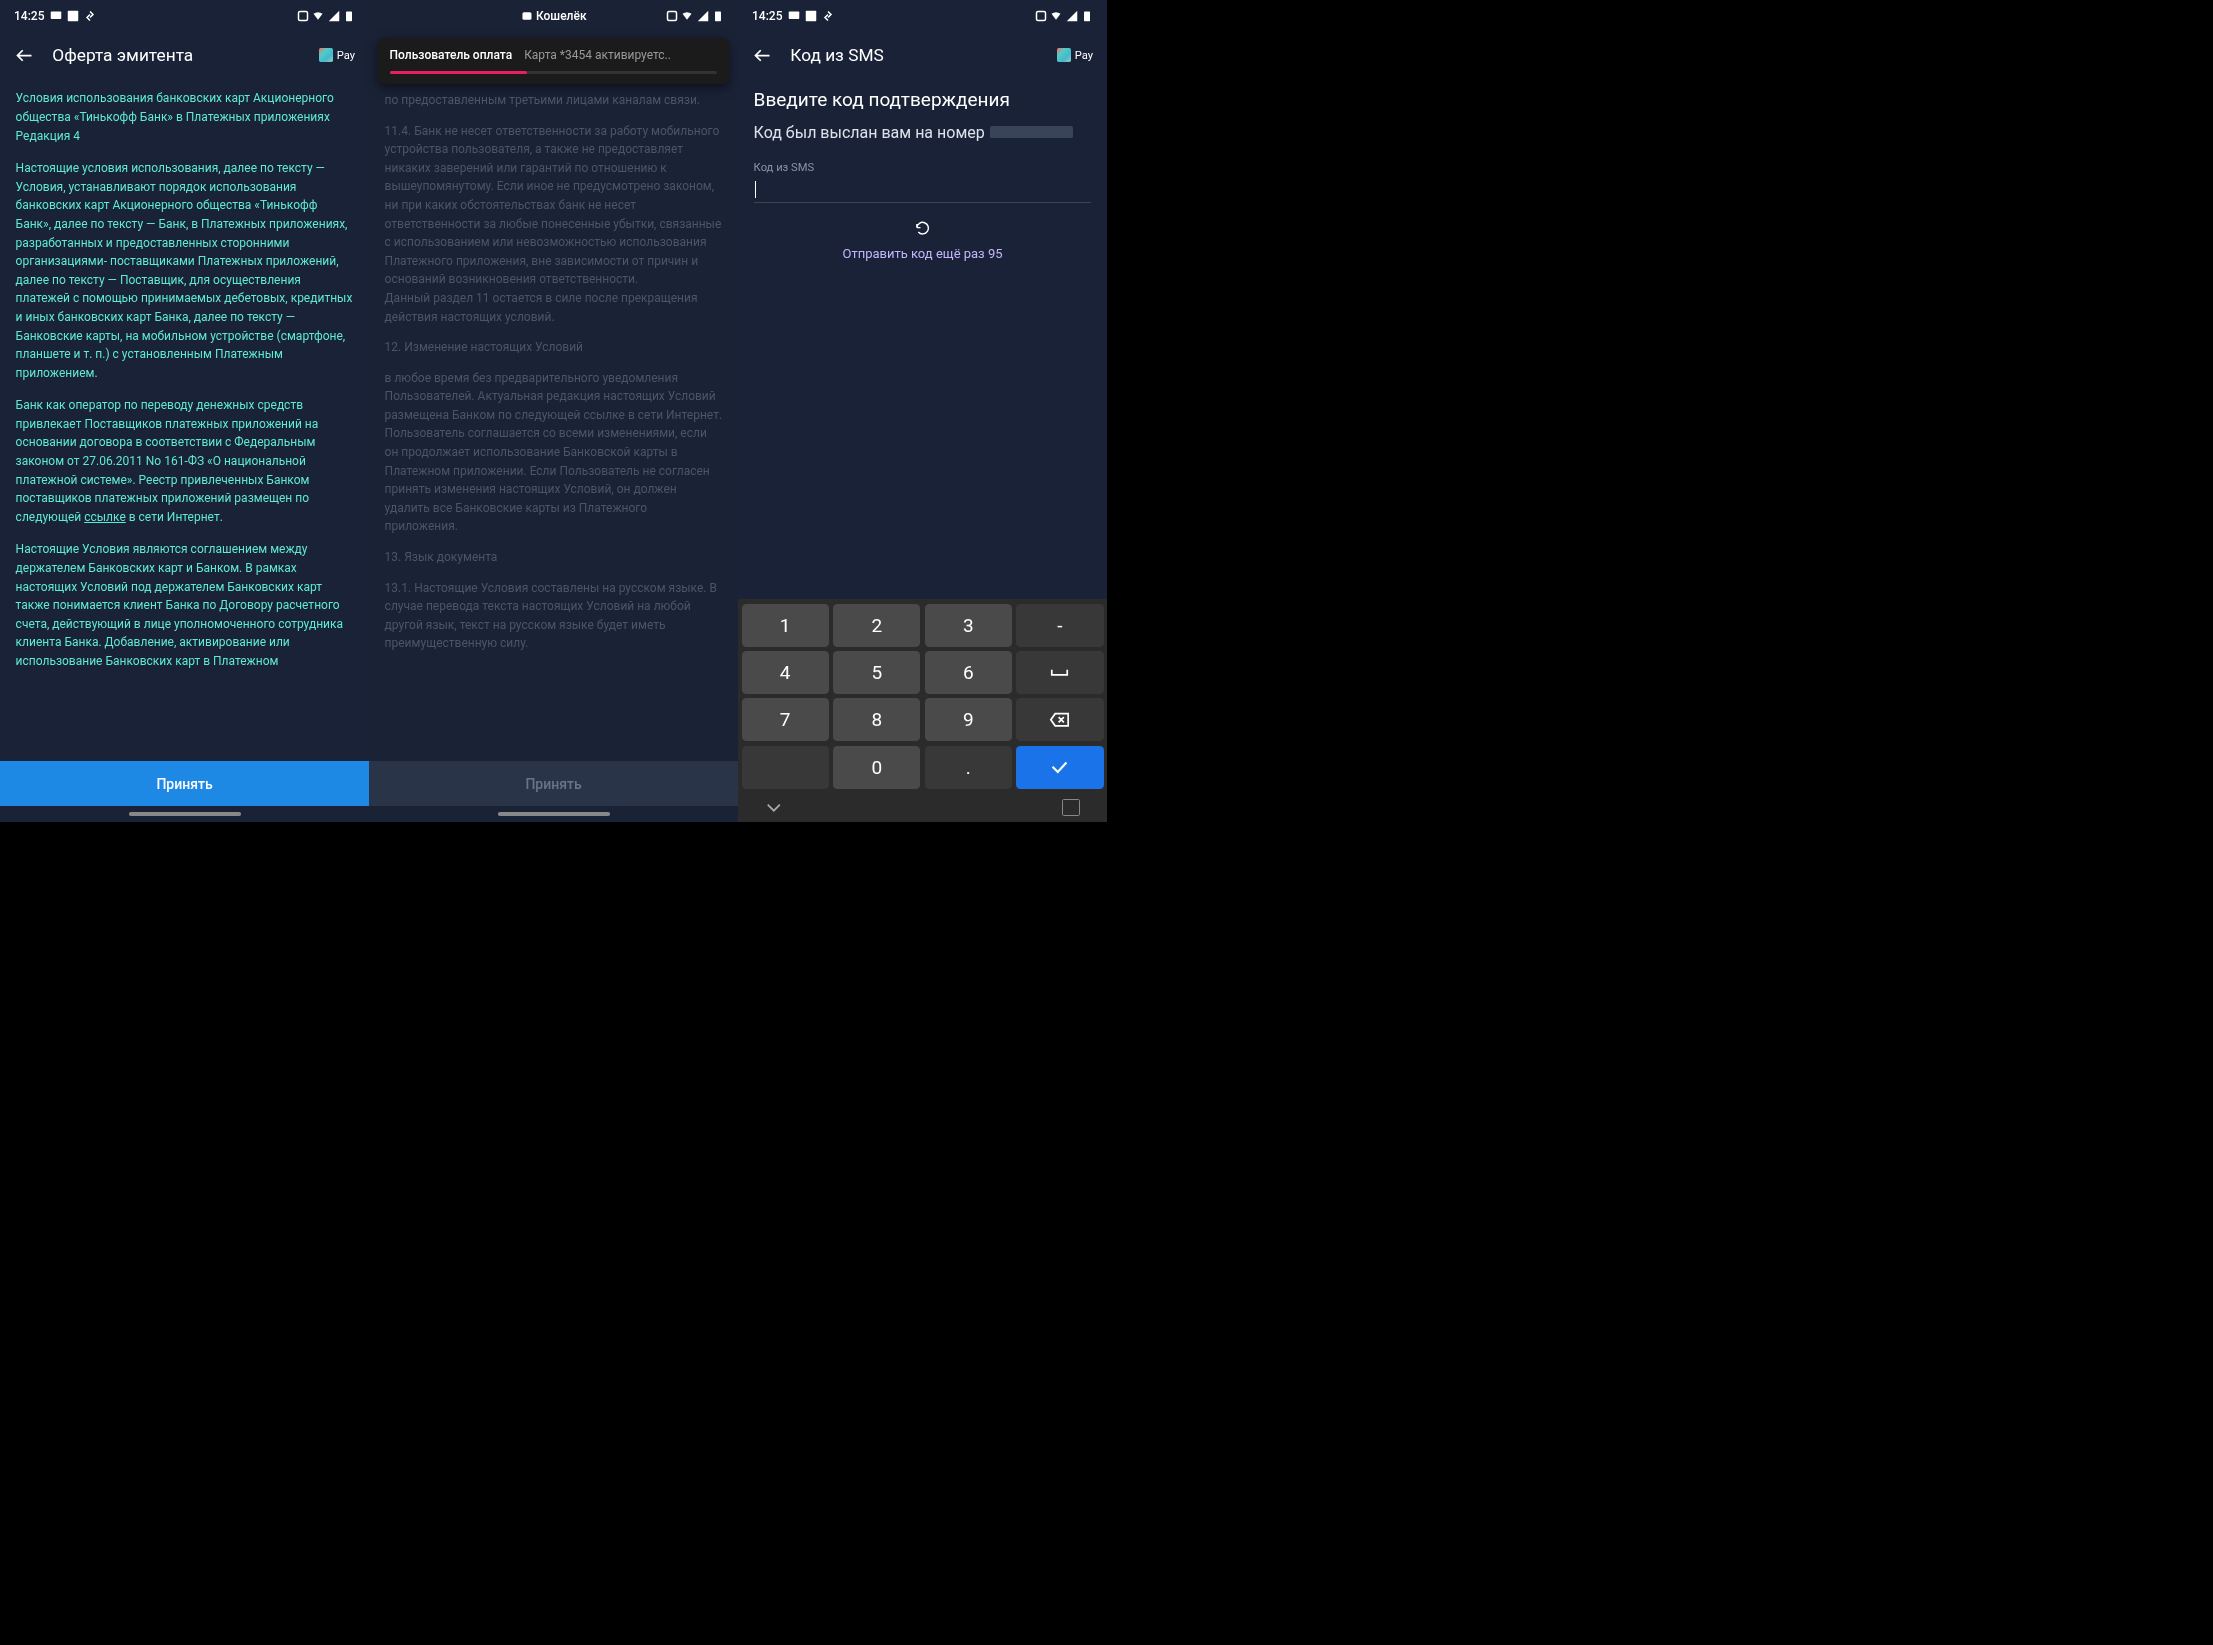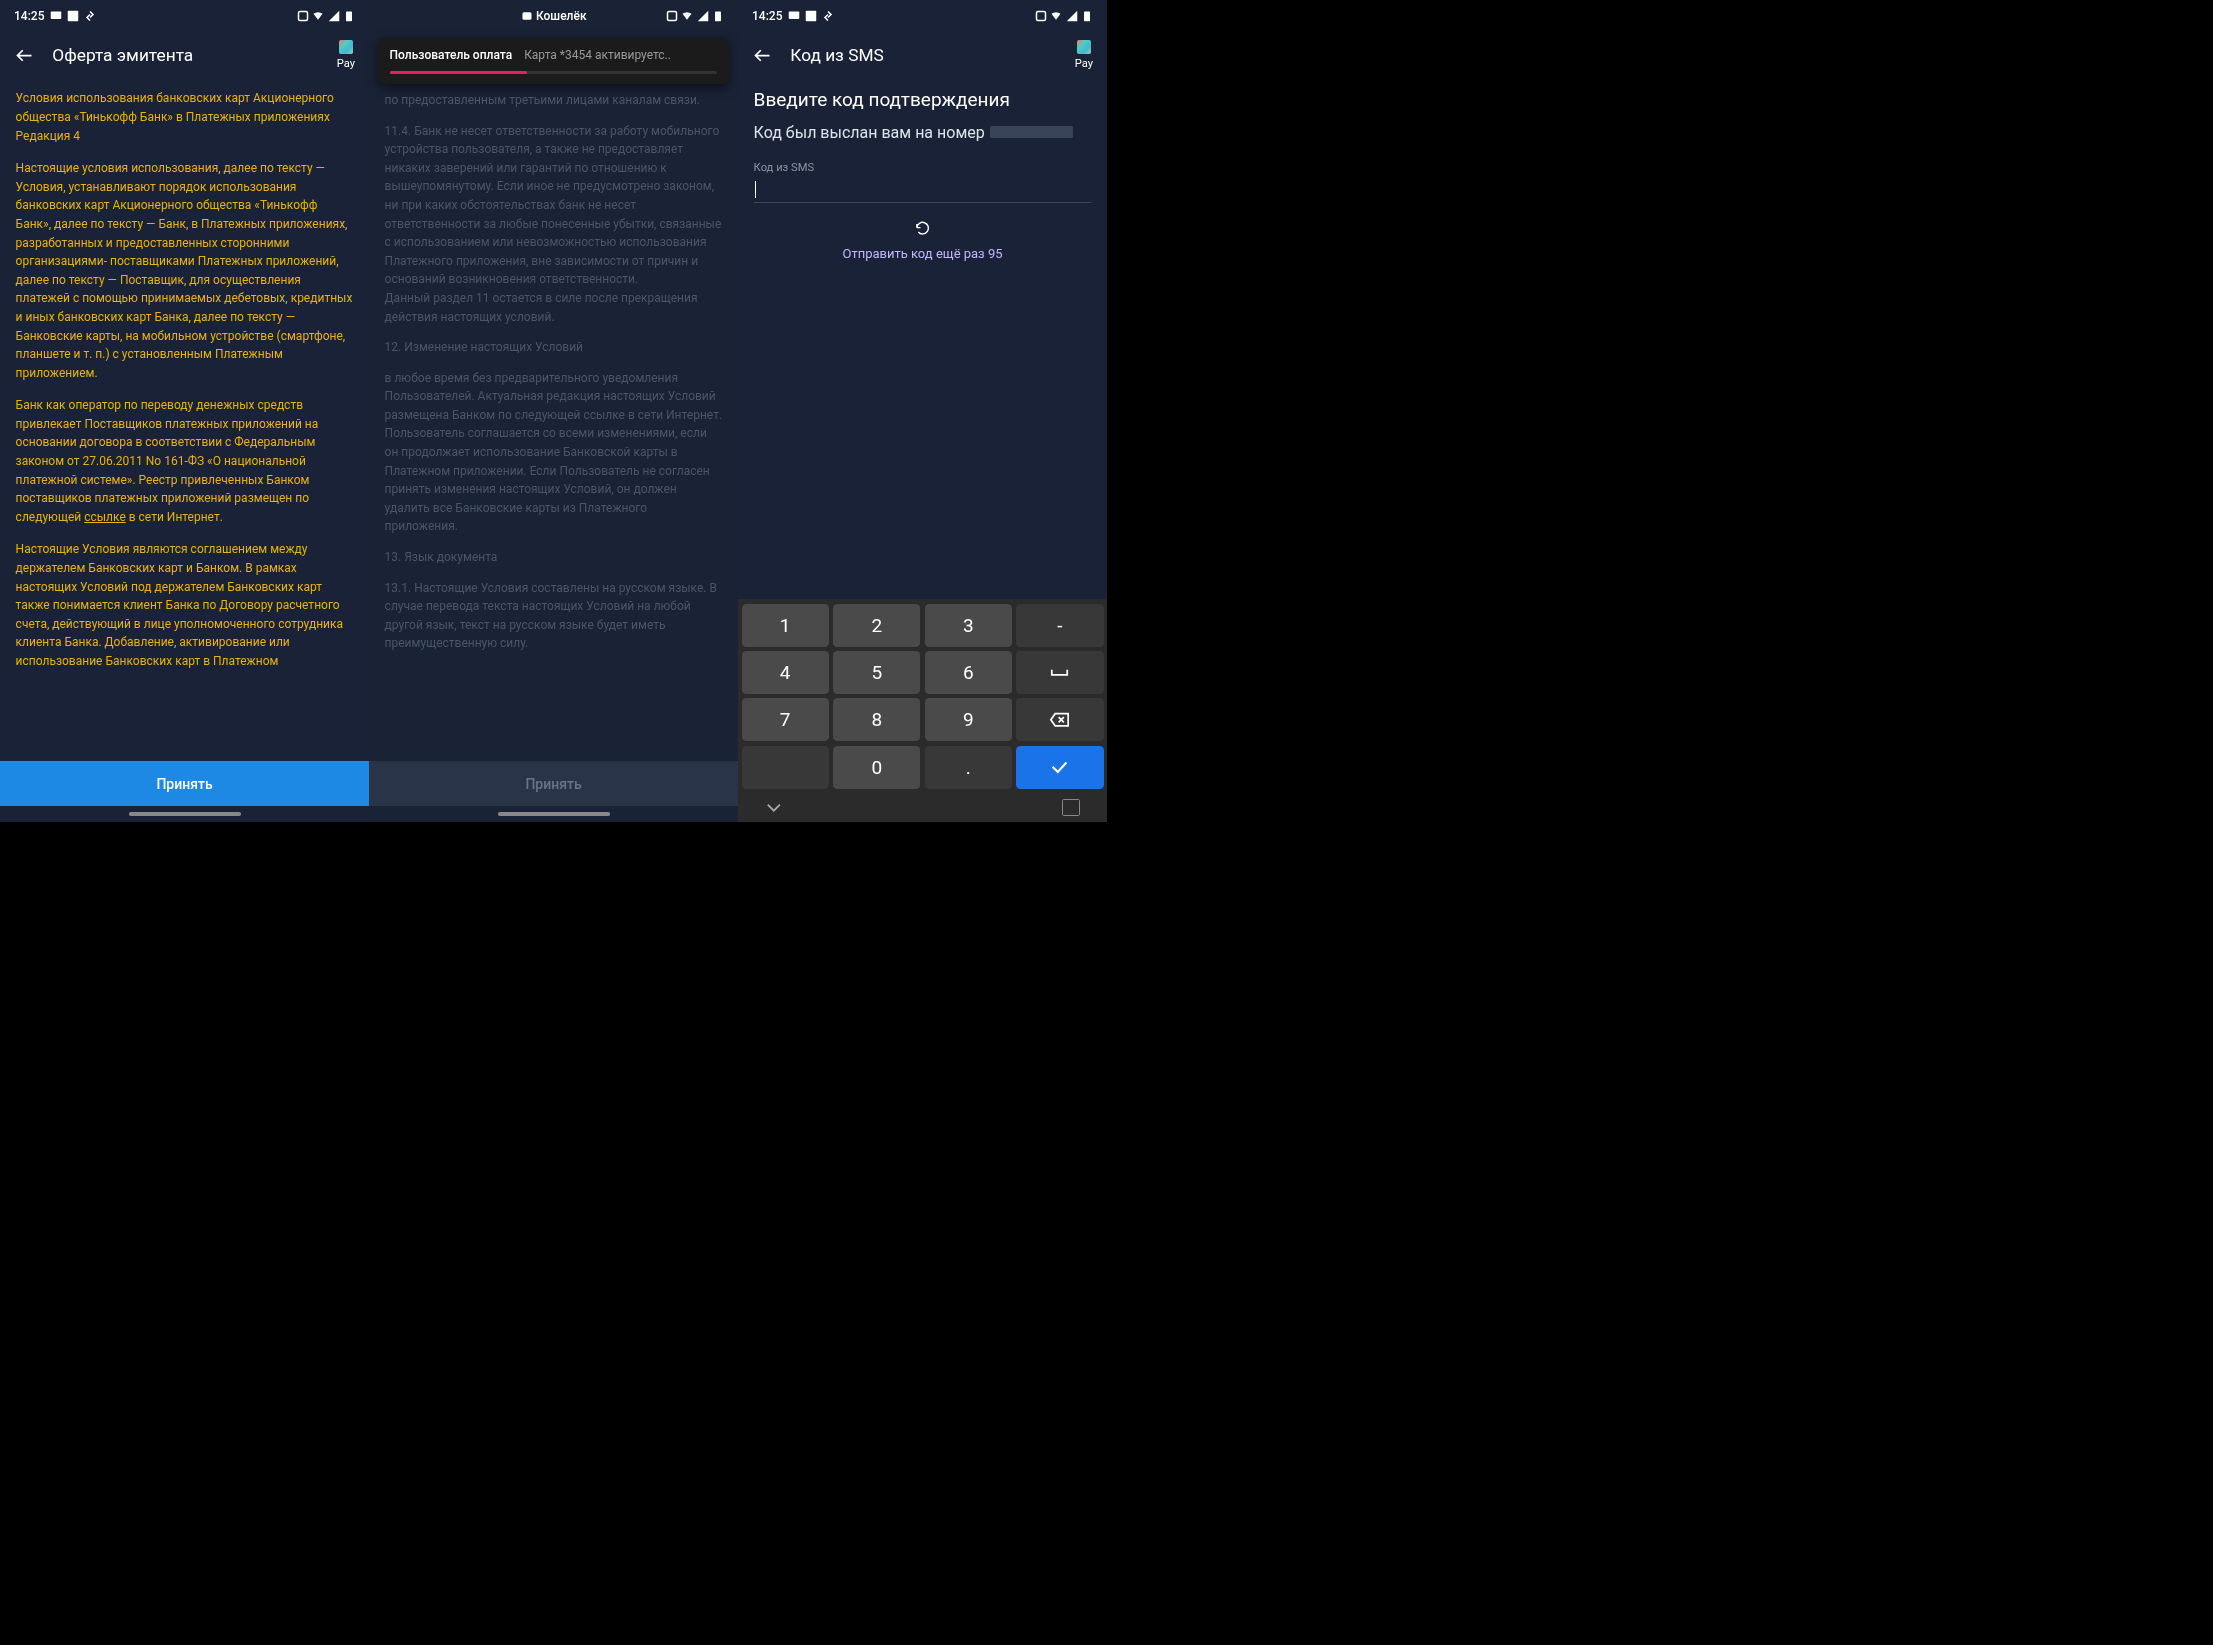--- a/index.html
+++ b/index.html
@@ -53,35 +53,34 @@
     .header-title {
       font-size: 17.3px;
       font-weight: 400;
       flex: 1;
     }
     .pay-badge {
       display: flex;
       align-items: center;
       gap: 3.5px;
       font-size: 11.2px;
-      flex-direction: column;
     }
     .pay-cube {
       width: 14px;
       height: 14px;
       background: linear-gradient(135deg, #ff6b6b, #4ecdc4, #45b7d1, #96ceb4);
       border-radius: 1.7px;
     }
     .content {
       flex: 1;
       padding: 10.4px 15.6px;
       overflow: hidden;
       font-size: 12px;
       line-height: 1.55;
-      color: #eab308;
+      color: #5eead4;
     }
     .content p { margin-bottom: 14px; }
     .link-u { text-decoration: underline; }
     .bottom-btn {
       height: 45px;
       display: flex;
       align-items: center;
       justify-content: center;
       font-size: 14px;
       font-weight: 500;

